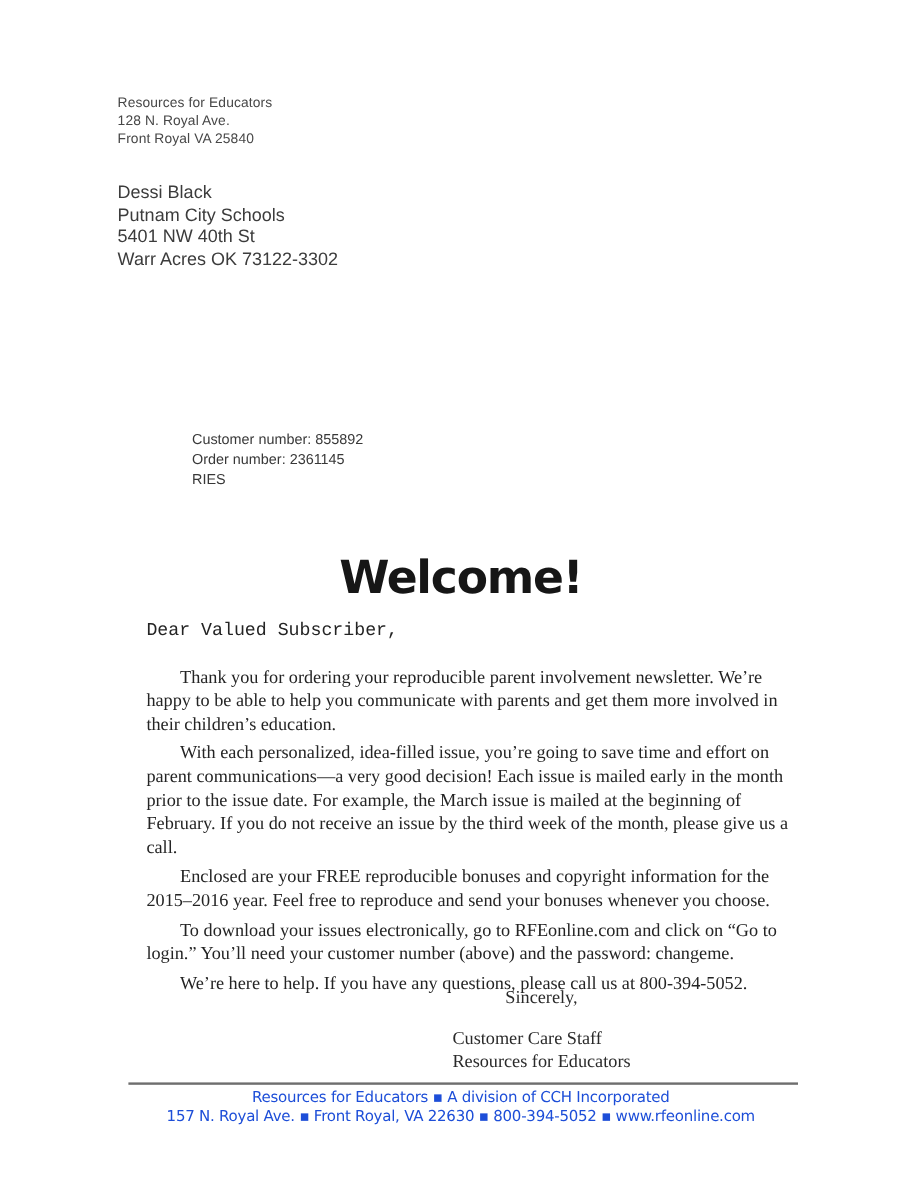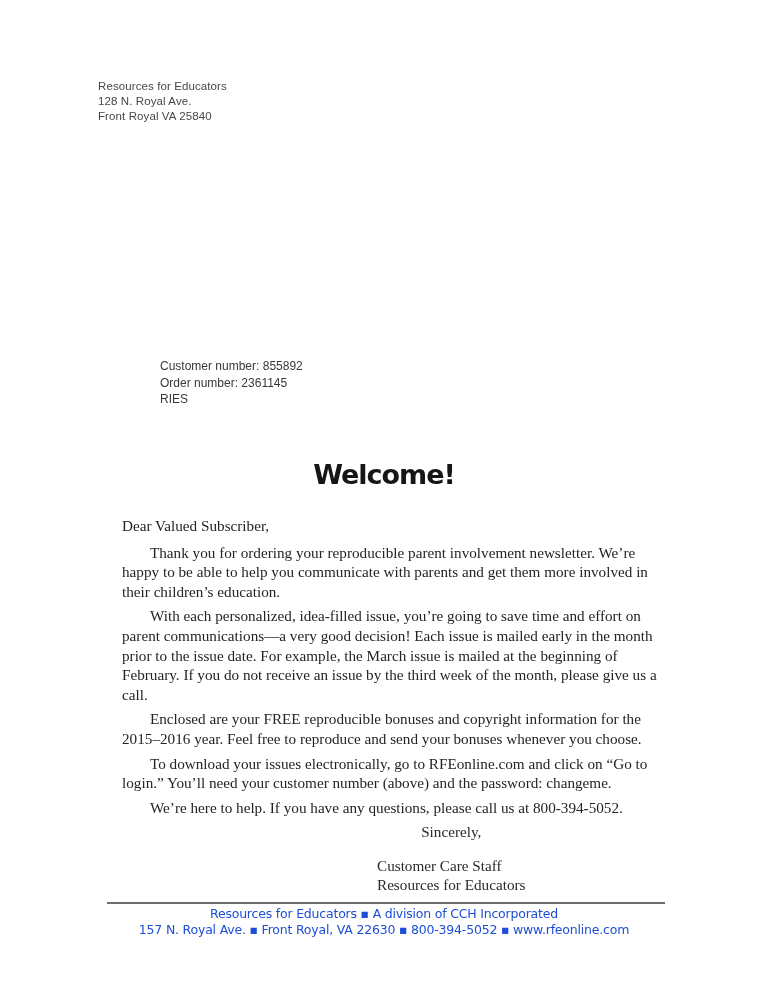--- a/index.html
+++ b/index.html
@@ -50,37 +50,37 @@
 
   
   .headline {
     position: absolute;
     left: 0; top: 459px;
     width: 768px;
     margin: 0;
     text-align: center;
     font-family: "DejaVu Sans", sans-serif;
     font-weight: bold;
-    font-size: 27px;
+    font-size: 38px;
     letter-spacing: -1px;
     color: #161616;
   }
 
   
   .body-text {
     position: absolute;
     left: 122px; top: 516px;
     width: 540px;
     font-family: "Liberation Serif", serif;
     font-size: 15.2px;
     line-height: 19.6px;
     color: #242424;
   }
   .body-text p { margin: 0 0 5px 0; }
-  .body-text p.salutation { text-indent: 0; margin-bottom: 7px; }
+  .body-text p.salutation { text-indent: 0; margin-bottom: 19px; font-family: Liberation Mono, monospace; }
   .body-text p.para { text-indent: 28px; }
 
   
   .closing {
     position: absolute;
     left: 377px; top: 822px;
     font-family: "Liberation Serif", serif;
     font-size: 15.2px;
     line-height: 19.6px;
     color: #2a2a2a;
@@ -111,20 +111,26 @@
 <body>
 
 <div class="page">
 
   <div class="sender">
     <div>Resources for Educators</div>
     <div>128 N. Royal Ave.</div>
     <div>Front Royal VA 25840</div>
   </div>
 
+  <div class="recipient">
+    <div>Dessi Black</div>
+    <div>Putnam City Schools</div>
+    <div>5401 NW 40th St</div>
+    <div>Warr Acres OK 73122-3302</div>
+  </div>
 
   <div class="order-info">
     <div>Customer number: 855892</div>
     <div>Order number: 2361145</div>
     <div>RIES</div>
   </div>
 
   <h1 class="headline">Welcome!</h1>
 
   <div class="body-text">

